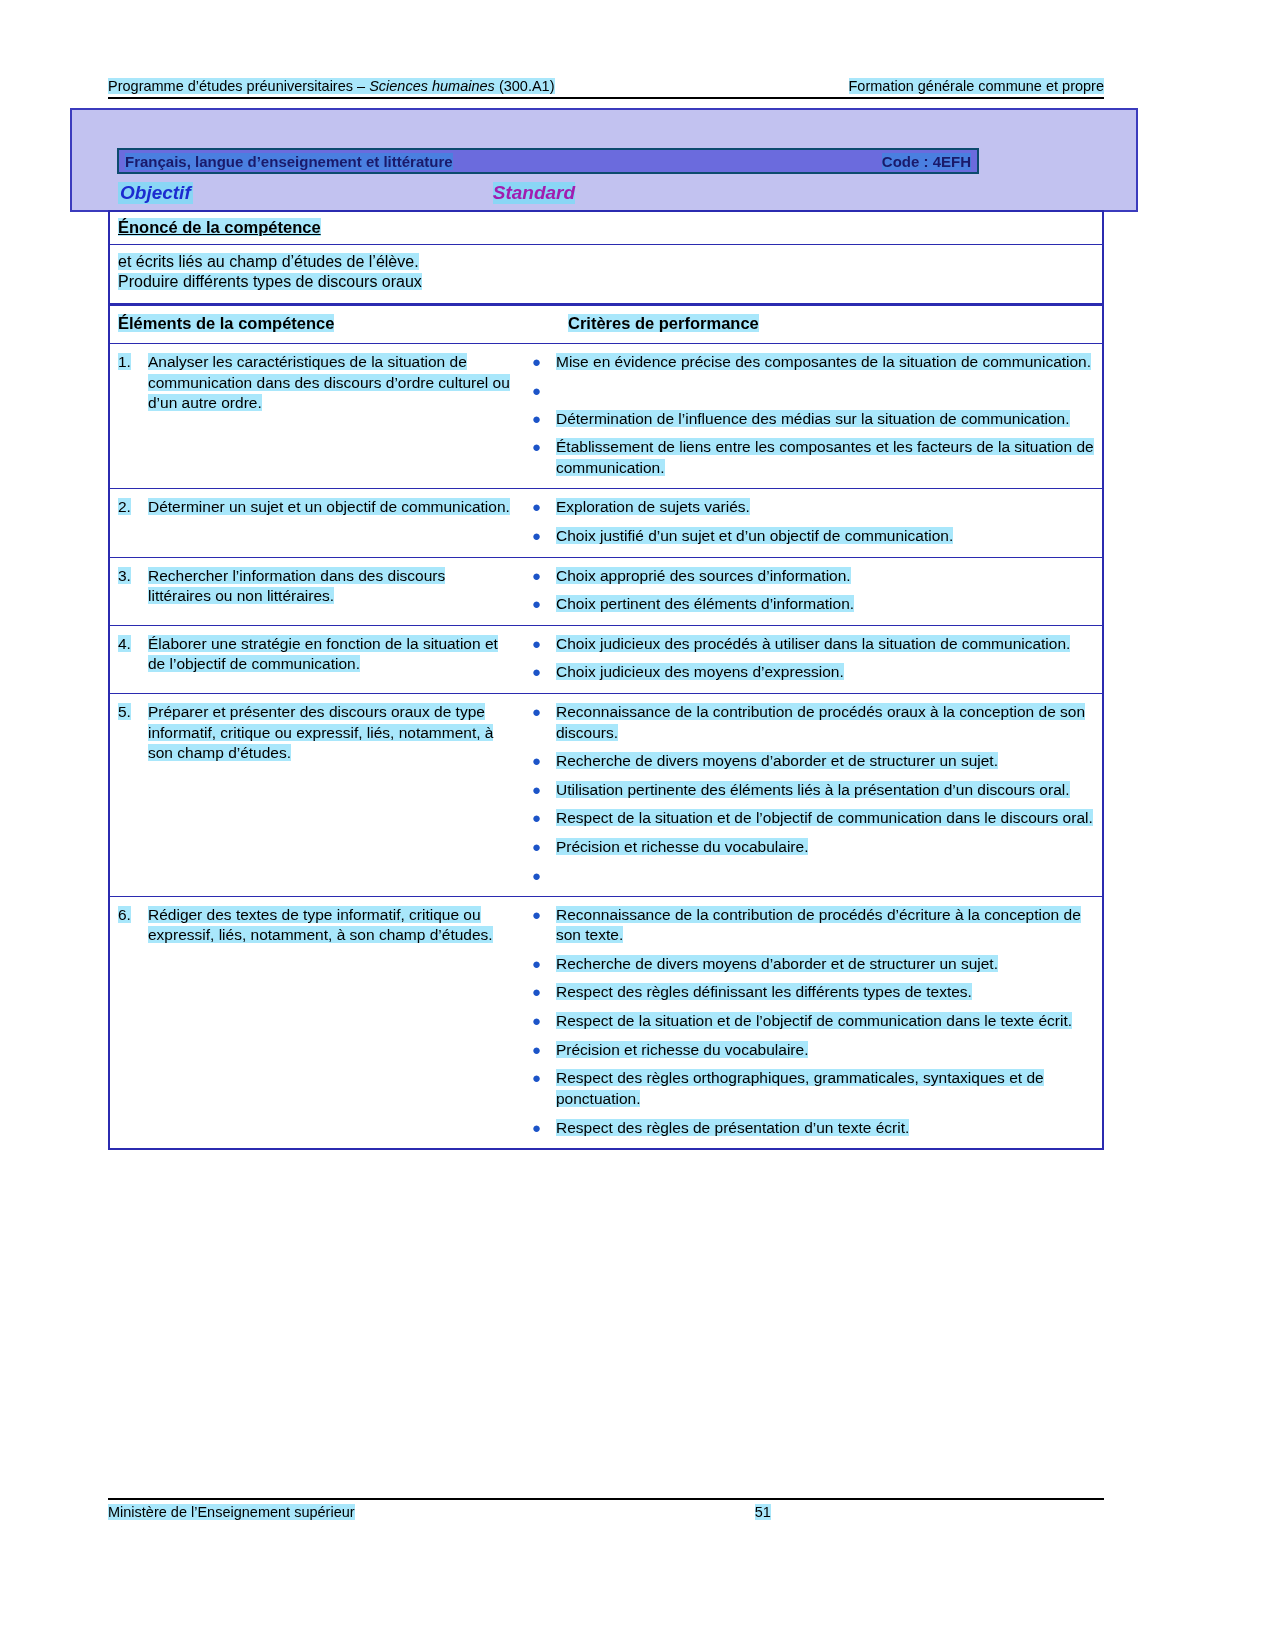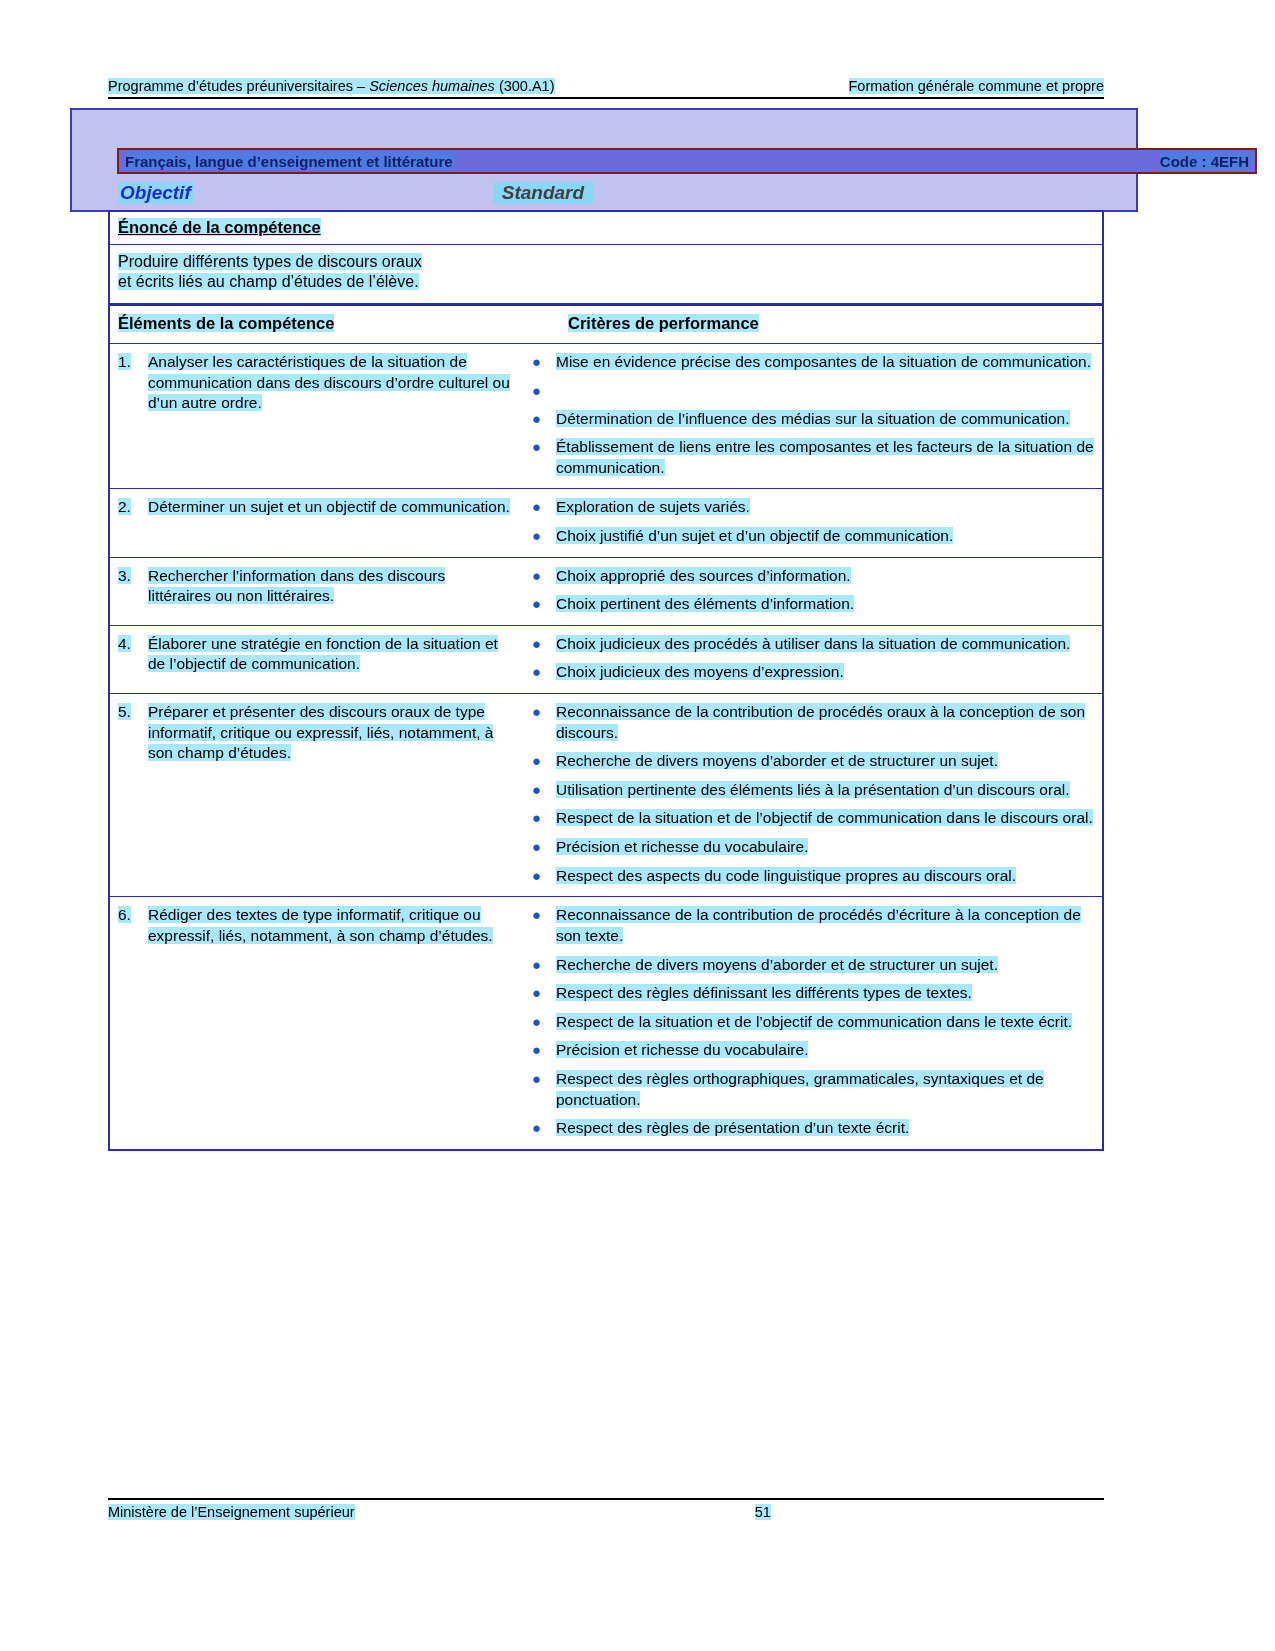--- a/index.html
+++ b/index.html
@@ -50,23 +50,23 @@
     width: 1068px;
     height: 104px;
     border: 2px solid #3b3bbd;
     background: #c2c2f0;
     box-sizing: border-box;
   }
   .banner-titleline {
     position: absolute;
     top: 38px;
     left: 45px;
-    width: 1140px;
+    width: 862px;
     height: 26px;
-    border: 2px solid #7f1d1d;
+    border: 2px solid #0c4a6e;
     box-sizing: border-box;
     background: #6b6bdd;
     display: flex;
     justify-content: space-between;
     align-items: center;
     padding: 0 6px;
   }
   .banner-titleline .t {
     font-size: 15px;
     font-weight: bold;
@@ -86,23 +86,23 @@
     font-weight: bold;
     font-style: italic;
     color: #1c2bd0;
     background: #8ad6f5;
     padding: 0 2px;
   }
   .banner-sub .standard {
     font-size: 19px;
     font-weight: bold;
     font-style: italic;
-    color: #404040;
+    color: #a21caf;
     background: #8ad6f5;
-    padding: 0 9px;
+    padding: 0 0;
     margin-left: 300px;
   }
 
   
   .box-enonce {
     position: absolute;
     top: 210px;
     left: 108px;
     width: 996px;
     border: 2px solid #2b2bb0;
@@ -230,22 +230,22 @@
       <span class="objectif">Objectif</span>
       <span class="standard">Standard</span>
     </div>
   </div>
 
   <div class="box-enonce">
     <div class="head">
       <span>Énoncé de la compétence</span>
     </div>
     <div class="body">
+      <div><span>et écrits liés au champ d’études de l’élève.</span></div>
       <div><span>Produire différents types de discours oraux</span></div>
-      <div><span>et écrits liés au champ d’études de l’élève.</span></div>
     </div>
   </div>
 
   <div class="table-main">
 
     <div class="trow hdr">
       <div class="col-left">
         <span>Éléments de la compétence</span>
       </div>
       <div class="col-right">
@@ -359,21 +359,20 @@
         <div class="crit">
           <div class="bullet">●</div>
           <div class="ctxt"><span>Respect de la situation et de l’objectif de communication dans le discours oral.</span></div>
         </div>
         <div class="crit">
           <div class="bullet">●</div>
           <div class="ctxt"><span>Précision et richesse du vocabulaire.</span></div>
         </div>
         <div class="crit">
           <div class="bullet">●</div>
-          <div class="ctxt"><span>Respect des aspects du code linguistique propres au discours oral.</span></div>
         </div>
       </div>
     </div>
 
     <div class="trow">
       <div class="col-left">
         <div class="elem">
           <div class="num"><span>6.</span></div>
           <div class="txt"><span>Rédiger des textes de type informatif, critique ou expressif, liés, notamment, à son champ d’études.</span></div>
         </div>

